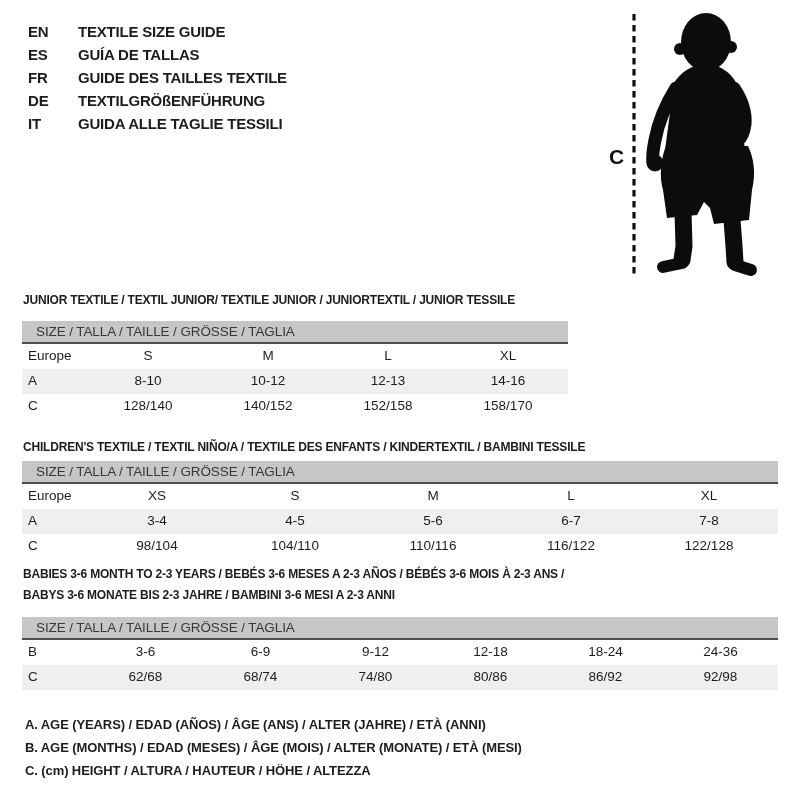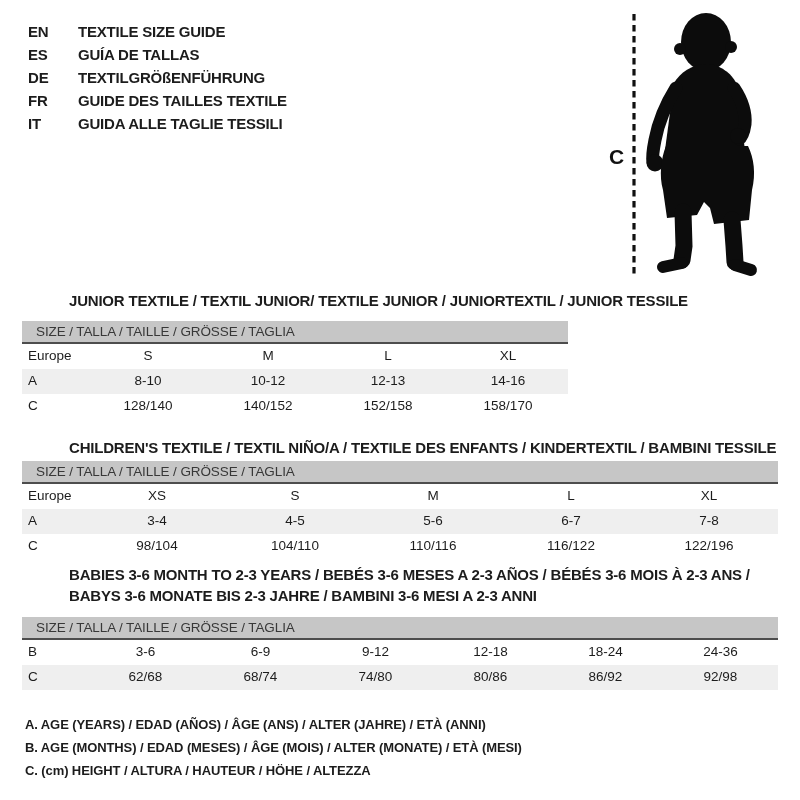--- a/index.html
+++ b/index.html
@@ -20,21 +20,21 @@
   
   .languages{position:absolute;left:28px;top:20px;}
   .lang-row{display:flex;line-height:23px;font-weight:700;font-size:15px;letter-spacing:-0.2px;}
   .lang-code{width:50px;flex:0 0 50px;}
 
   
   .figure-svg{position:absolute;left:600px;top:0;width:200px;height:290px;}
   .figure-svg text{font-family:"Liberation Sans","DejaVu Sans",sans-serif;}
 
   
-  .sec-title{position:absolute;left:23px;font-weight:700;font-size:15px;letter-spacing:-0.2px;line-height:21px;margin-left:46px;}
+  .sec-title{position:absolute;left:23px;font-weight:700;font-size:12px;letter-spacing:-0.2px;line-height:21px;}
   .sec-title div{white-space:nowrap;}
 
   
   .stable{position:absolute;left:22px;font-size:13.5px;}
   .tbar{
     height:21px;line-height:21px;background:var(--header-bar-bg);color:var(--header-bar-text);
     padding-left:14px;border-bottom:2px solid var(--header-bar-border);
     font-size:13.5px;letter-spacing:-0.1px;
   }
   .trow{display:flex;height:25px;line-height:23px;}
@@ -53,26 +53,26 @@
   <div class="languages" id="languages">
       <div class="lang-row">
         <span class="lang-code">EN</span>
         <span class="lang-label">TEXTILE SIZE GUIDE</span>
       </div>
       <div class="lang-row">
         <span class="lang-code">ES</span>
         <span class="lang-label">GUÍA DE TALLAS</span>
       </div>
       <div class="lang-row">
+        <span class="lang-code">FR</span>
+        <span class="lang-label">GUIDE DES TAILLES TEXTILE</span>
+      </div>
+      <div class="lang-row">
         <span class="lang-code">DE</span>
         <span class="lang-label">TEXTILGRÖßENFÜHRUNG</span>
-      </div>
-      <div class="lang-row">
-        <span class="lang-code">FR</span>
-        <span class="lang-label">GUIDE DES TAILLES TEXTILE</span>
       </div>
       <div class="lang-row">
         <span class="lang-code">IT</span>
         <span class="lang-label">GUIDA ALLE TAGLIE TESSILI</span>
       </div>
     </div>
 
   <svg class="figure-svg" viewBox="0 0 200 290" aria-hidden="true">
     <line x1="34" y1="14" x2="34" y2="278" stroke="#111111" stroke-width="3.2" stroke-dasharray="6.5 4.5"></line>
     <text x="9" y="164" font-size="21" font-weight="bold" fill="#111111">C</text>
@@ -141,21 +141,21 @@
           <span class="tcell">5-6</span>
           <span class="tcell">6-7</span>
           <span class="tcell">7-8</span>
         </div>
         <div class="trow">
           <span class="tlabel">C</span>
           <span class="tcell">98/104</span>
           <span class="tcell">104/110</span>
           <span class="tcell">110/116</span>
           <span class="tcell">116/122</span>
-          <span class="tcell">122/196</span>
+          <span class="tcell">122/128</span>
         </div>
       </div>
       <div class="sec-title" style="top: 564px;">
         <div>BABIES 3-6 MONTH TO 2-3 YEARS / BEBÉS 3-6 MESES A 2-3 AÑOS / BÉBÉS 3-6 MOIS À 2-3 ANS /</div>
         <div>BABYS 3-6 MONATE BIS 2-3 JAHRE / BAMBINI 3-6 MESI A 2-3 ANNI</div>
       </div>
       <div class="stable" style="top: 617px; width: 756px;">
         <div class="tbar">SIZE / TALLA / TAILLE / GRÖSSE / TAGLIA</div>
         <div class="trow">
           <span class="tlabel">B</span>

